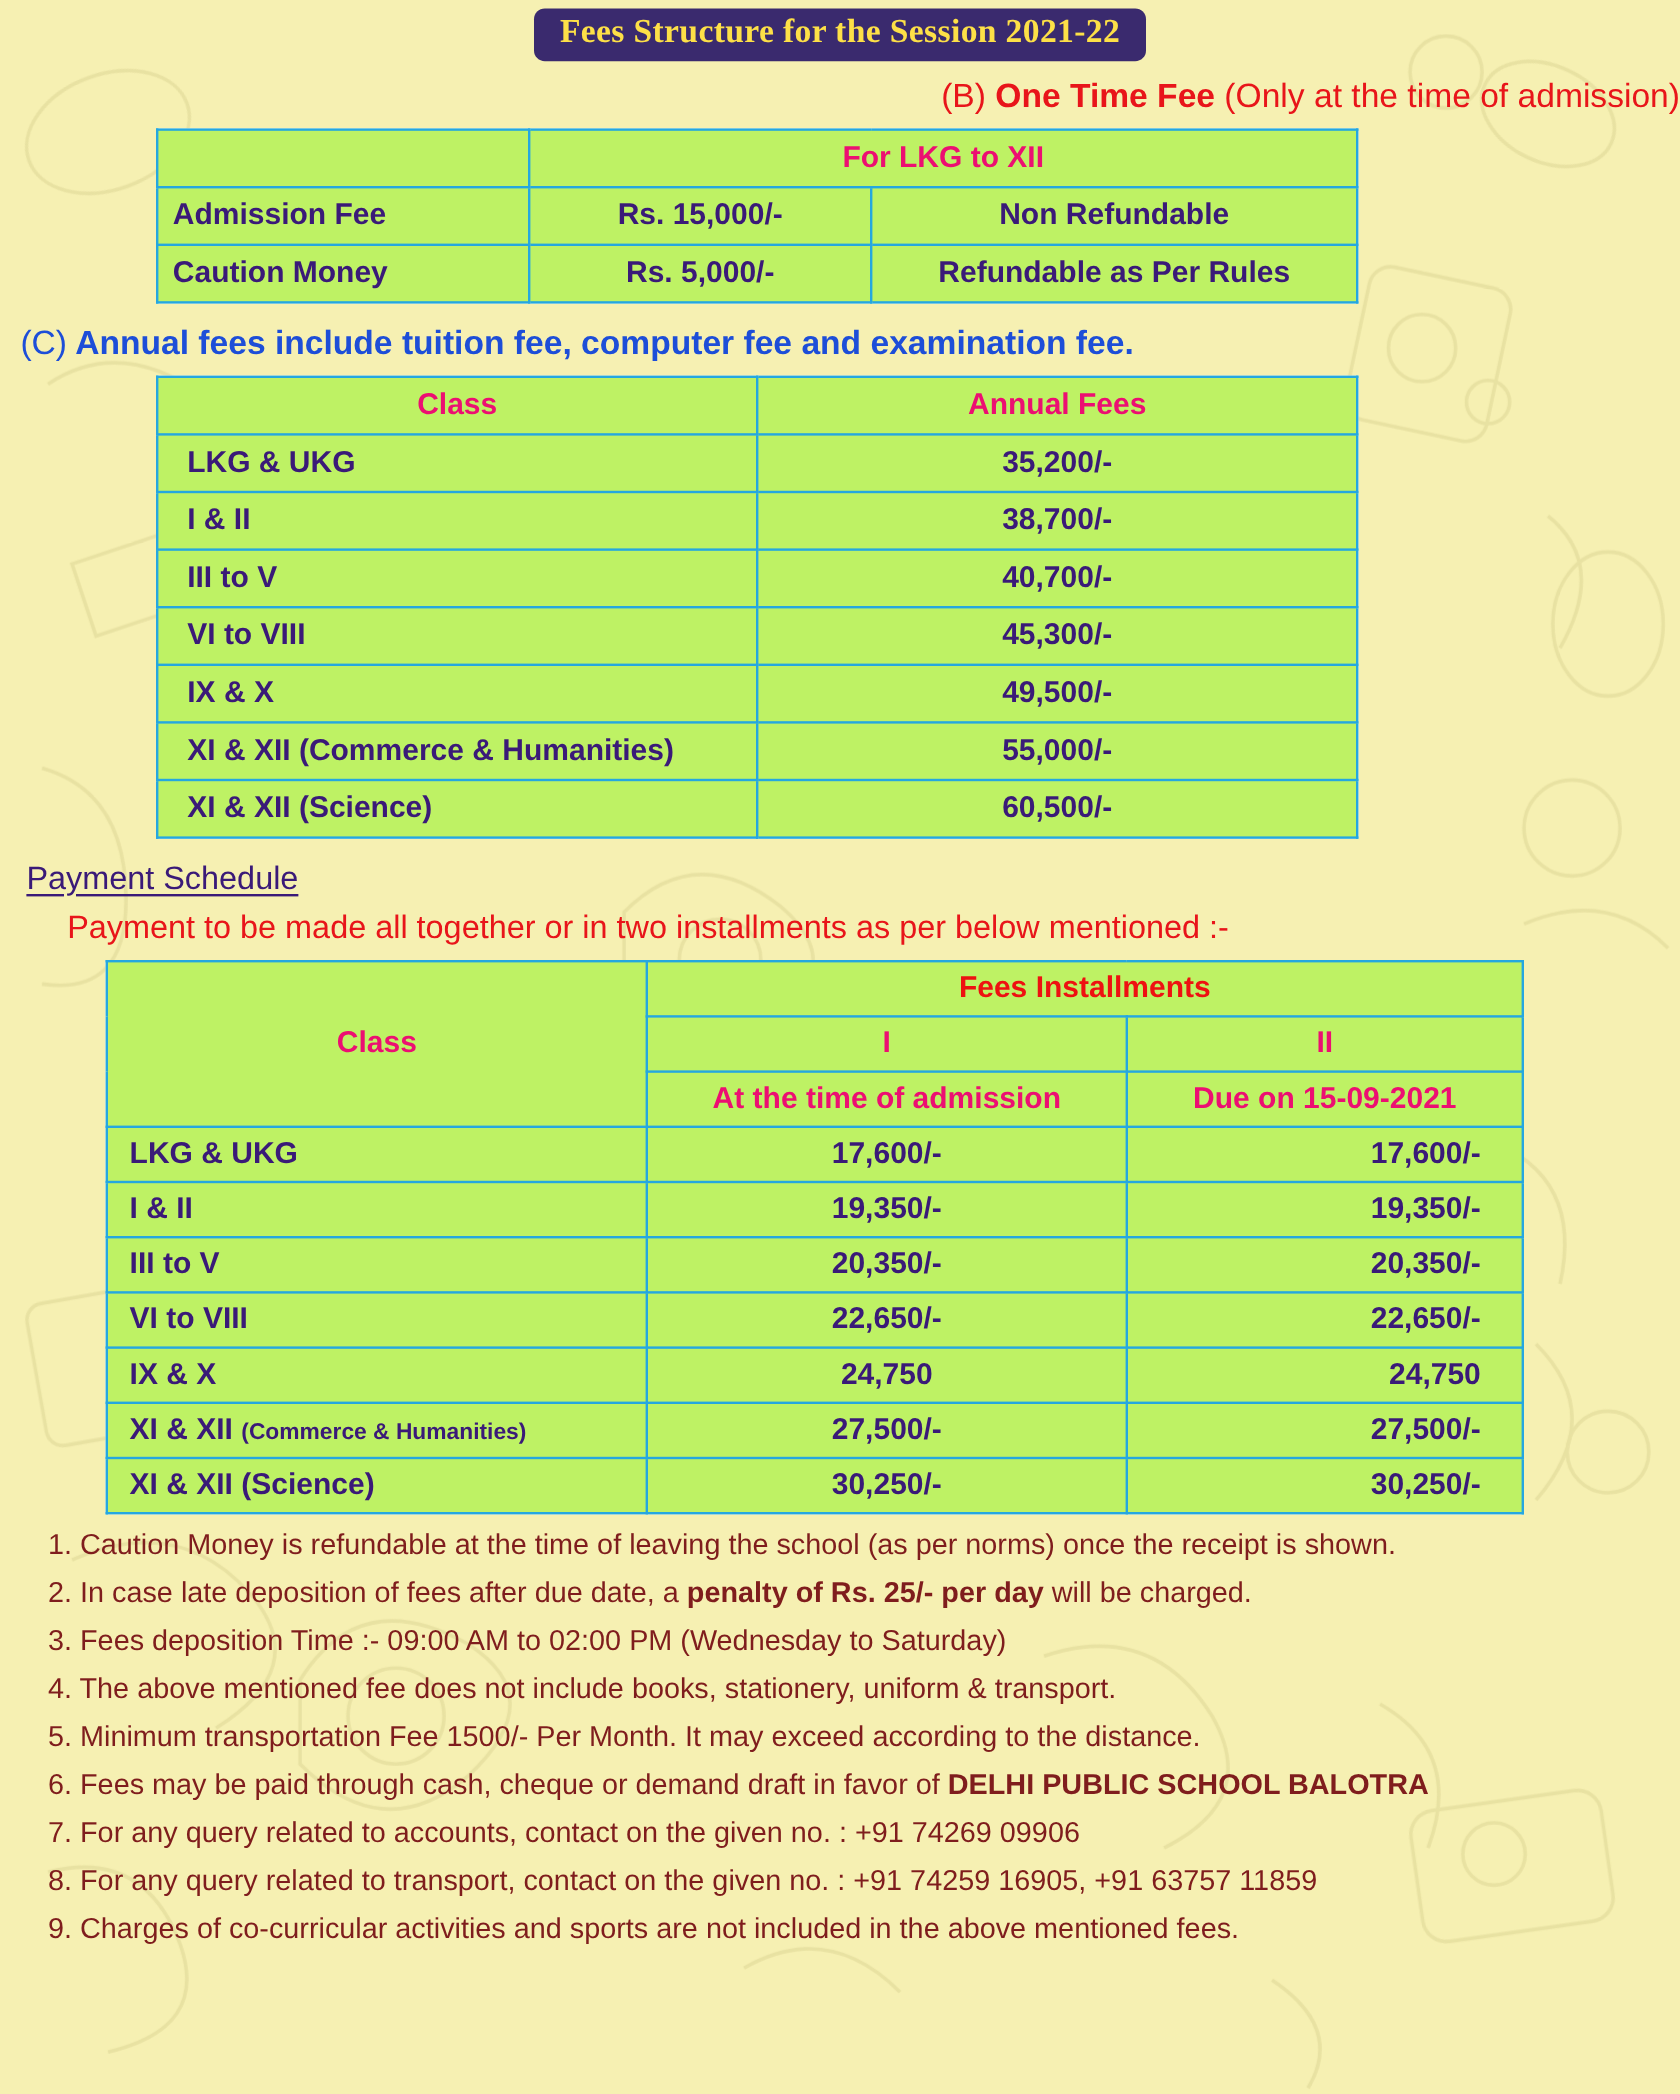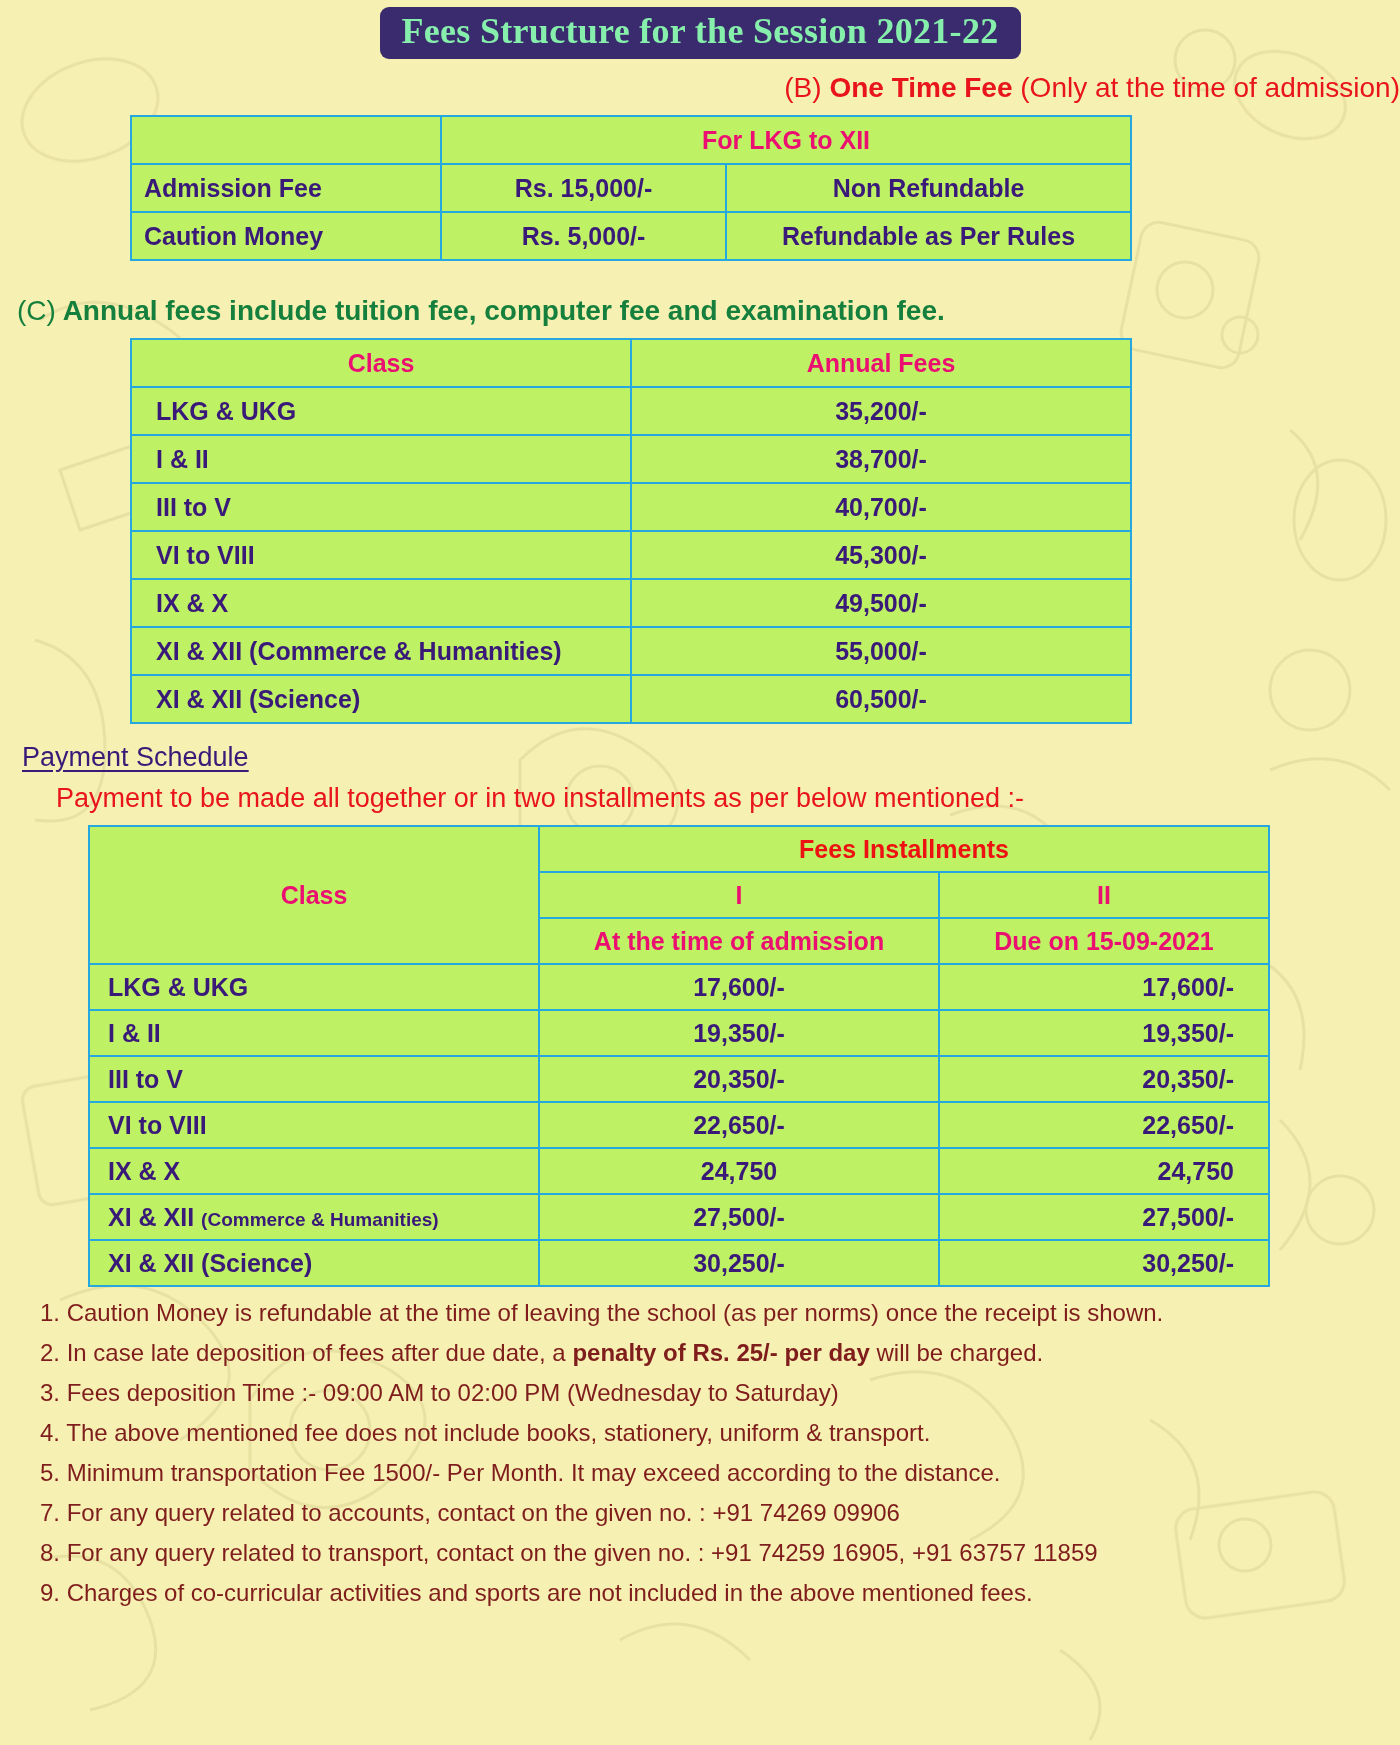--- a/index.html
+++ b/index.html
@@ -32,24 +32,24 @@
   }
 
   
   .title-wrap {
     text-align: center;
     padding-top: 7px;
   }
   .title-banner {
     display: inline-block;
     background: #3a2a6e;
-    color: #86efac;
+    color: #fde047;
     font-family: "Liberation Serif", serif;
     font-weight: bold;
-    font-size: 36px;
+    font-size: 28px;
     letter-spacing: 0.3px;
     padding: 5px 22px 9px 22px;
     border-radius: 9px;
     line-height: 1.06;
   }
 
   
   .lettered {
     color: #e8151a;
     font-size: 28px;
@@ -57,25 +57,25 @@
     margin-left: 22px;
     white-space: nowrap;
   }
   .lettered.a { margin-top: 19px; }
   .lettered.b { margin-top: 15px; text-align: right; }
   .lettered .mark { font-weight: normal; }
   .lettered .strong { font-weight: bold; }
   .lettered .light { font-weight: normal; }
 
   .section-c {
-    color: #15803d;
+    color: #1d4ed8;
     font-size: 28px;
     font-weight: bold;
     margin-left: 17px;
-    margin-top: 34px;
+    margin-top: 17px;
     white-space: nowrap;
   }
   .section-c .mark { font-weight: normal; }
 
   
   table.fees {
     border-collapse: collapse;
     background: #ffffff;
     table-layout: fixed;
   }
@@ -346,18 +346,19 @@
         </tbody>
     </table>
   </div>
 
   <div class="notes" id="notes-list">
       <div class="note"><span>1.</span> <span>Caution Money is refundable at the time of leaving the school (as per norms) once the receipt is shown.</span></div>
       <div class="note"><span>2.</span> <span>In case late deposition of fees after due date, a </span><b>penalty of Rs. 25/- per day</b><span> will be charged.</span></div>
       <div class="note"><span>3.</span> <span>Fees deposition Time :- 09:00 AM to 02:00 PM (Wednesday to Saturday)</span></div>
       <div class="note"><span>4.</span> <span>The above mentioned fee does not include books, stationery, uniform &amp; transport.</span></div>
       <div class="note"><span>5.</span> <span>Minimum transportation Fee 1500/- Per Month. It may exceed according to the distance.</span></div>
+      <div class="note"><span>6.</span> <span>Fees may be paid through cash, cheque or demand draft in favor of </span><b>DELHI PUBLIC SCHOOL BALOTRA</b></div>
       <div class="note"><span>7.</span> <span>For any query related to accounts, contact on the given no. :  +91 74269 09906</span></div>
       <div class="note"><span>8.</span> <span>For any query related to transport, contact on the given no. : +91 74259 16905, +91 63757 11859</span></div>
       <div class="note"><span>9.</span> <span>Charges of co-curricular activities and sports are not included in the above mentioned fees.</span></div>
     </div>
 
 </div>
 
 </body></html>

